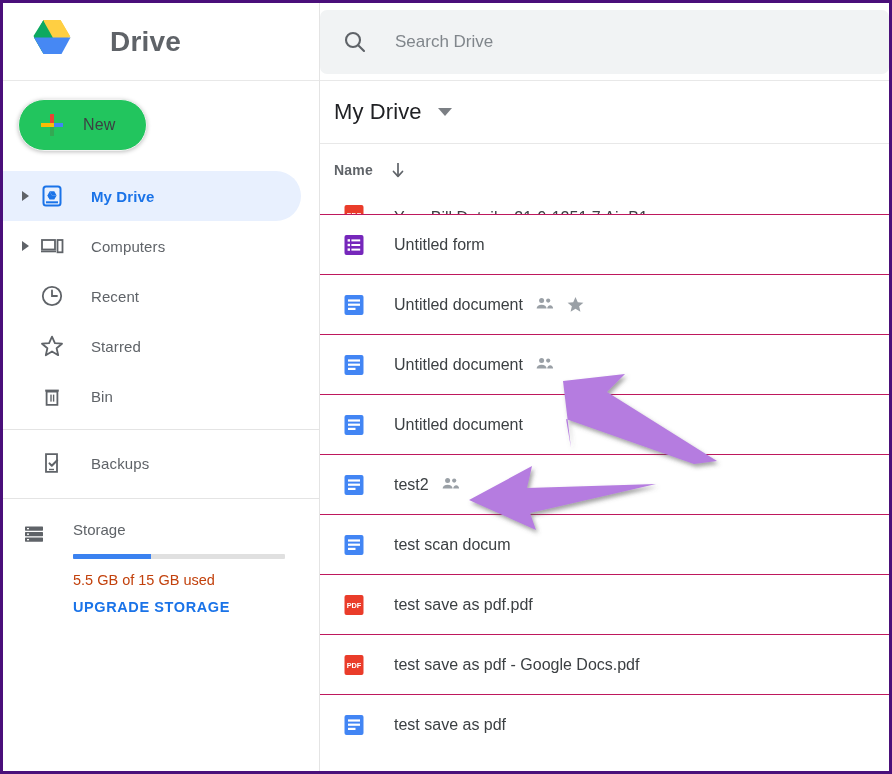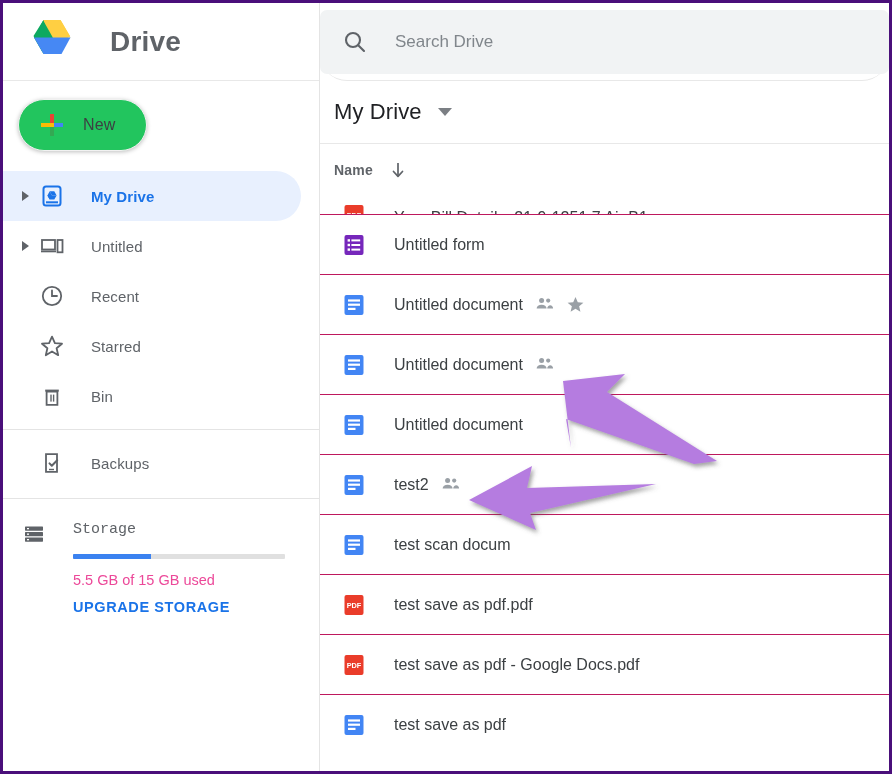--- a/index.html
+++ b/index.html
@@ -122,52 +122,51 @@
   .storage-block {
     display: flex;
     padding: 22px 0 0 14px;
   }
   .storage-icon {
     width: 26px; height: 26px; flex: 0 0 26px;
     margin-left: 4px;
     display: flex; align-items: center; justify-content: center;
   }
   .storage-body { margin-left: 26px; padding-right: 16px; flex: 1 1 auto; }
-  .storage-title { font-size: 15px; color: #5f6368; font-family: Liberation Mono, monospace; }
+  .storage-title { font-size: 15px; color: #5f6368; }
   .storage-bar {
     margin-top: 16px;
     height: 5px;
     width: 212px;
     background: #e0e0e0;
     border-radius: 1px;
     overflow: hidden;
   }
   .storage-fill { height: 100%; background: #3b82f0; }
   .storage-used {
     margin-top: 13px;
     font-size: 14.5px;
-    color: #ec4899;
+    color: #c2410c;
   }
   .storage-upgrade {
     margin-top: 11px;
     font-size: 14.5px;
     color: #1a73e8;
     letter-spacing: .6px;
     cursor: pointer;
     font-weight: bold;
   }
   
   .search-wrap {
     height: 78px;
     flex: 0 0 78px;
     padding: 10px 0 10px 0;
     border-bottom: 1px solid #e8e8e8;
     display: flex;
     align-items: center;
-    border-radius: 27px;
   }
   .search-box {
     display: flex;
     align-items: center;
     height: 64px;
     width: 100%;
     background: #f1f3f4;
     border-radius: 7px;
     padding-left: 22px;
     cursor: text;
@@ -333,21 +332,21 @@
                 <polygon points="2,1 9,6 2,11" fill="#5f6368"></polygon>
               </svg>
           </div>
           <div class="nav-icon">
             <svg width="24" height="24" viewBox="0 0 24 24">
               <rect x="2" y="6" width="13" height="9.5" fill="none" stroke="#5f6368" stroke-width="1.8"></rect>
               <rect x="1" y="16.5" width="15" height="1.8" fill="#5f6368"></rect>
               <rect x="17.5" y="6" width="5" height="12.3" fill="none" stroke="#5f6368" stroke-width="1.8"></rect>
             </svg>
           </div>
-          <div class="nav-label">Untitled</div>
+          <div class="nav-label">Computers</div>
         </div>
 
 
         <div class="nav-item">
           <div class="caret empty"></div>
           <div class="nav-icon">
             <svg width="24" height="24" viewBox="0 0 24 24">
               <circle cx="12" cy="12" r="9.2" fill="none" stroke="#5f6368" stroke-width="1.8"></circle>
               <path d="M12 6.4V12h5" fill="none" stroke="#5f6368" stroke-width="1.8" stroke-linecap="round"></path>
             </svg>

